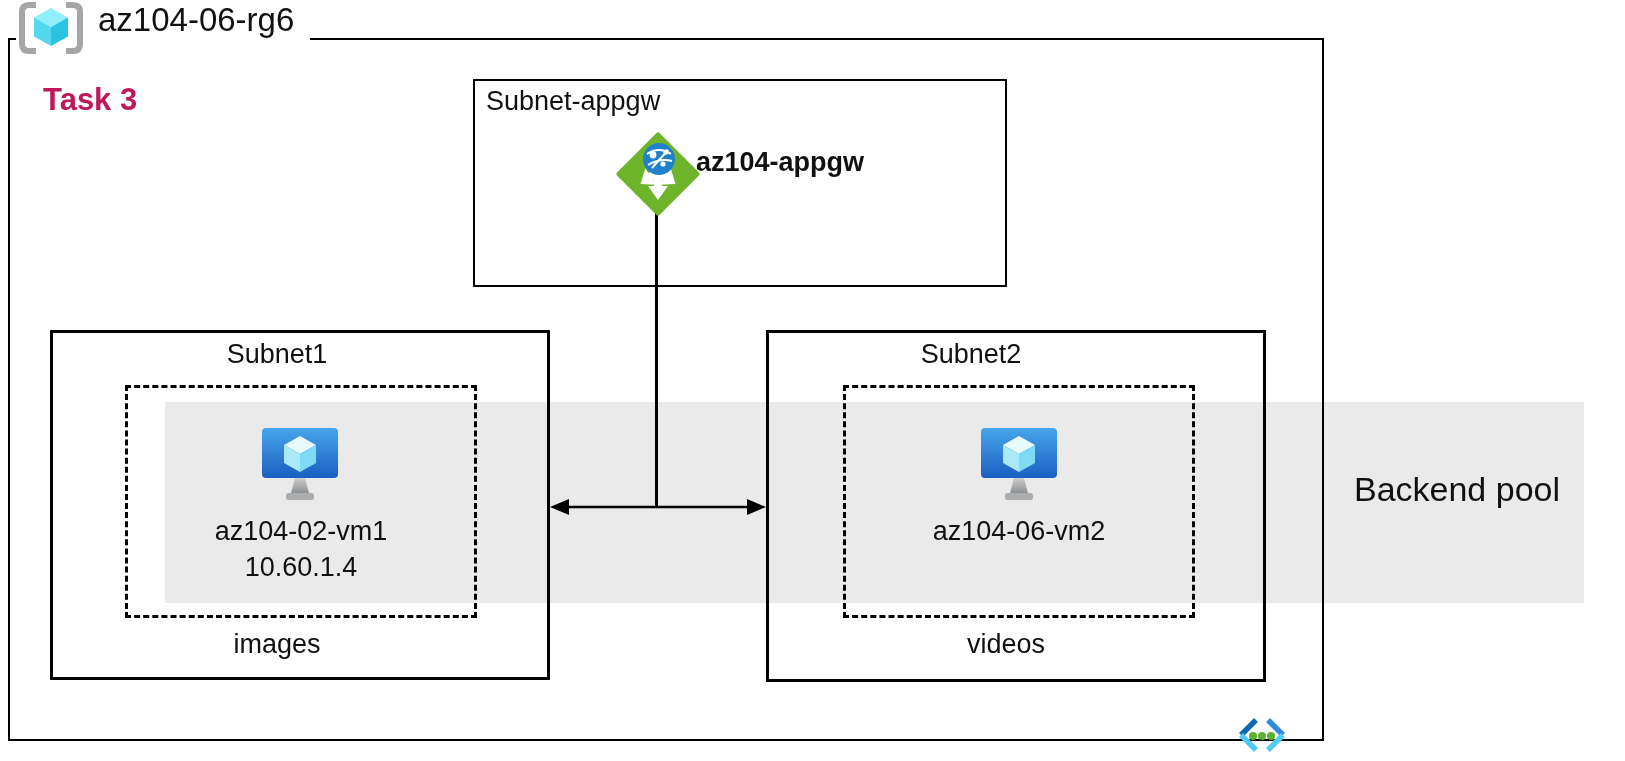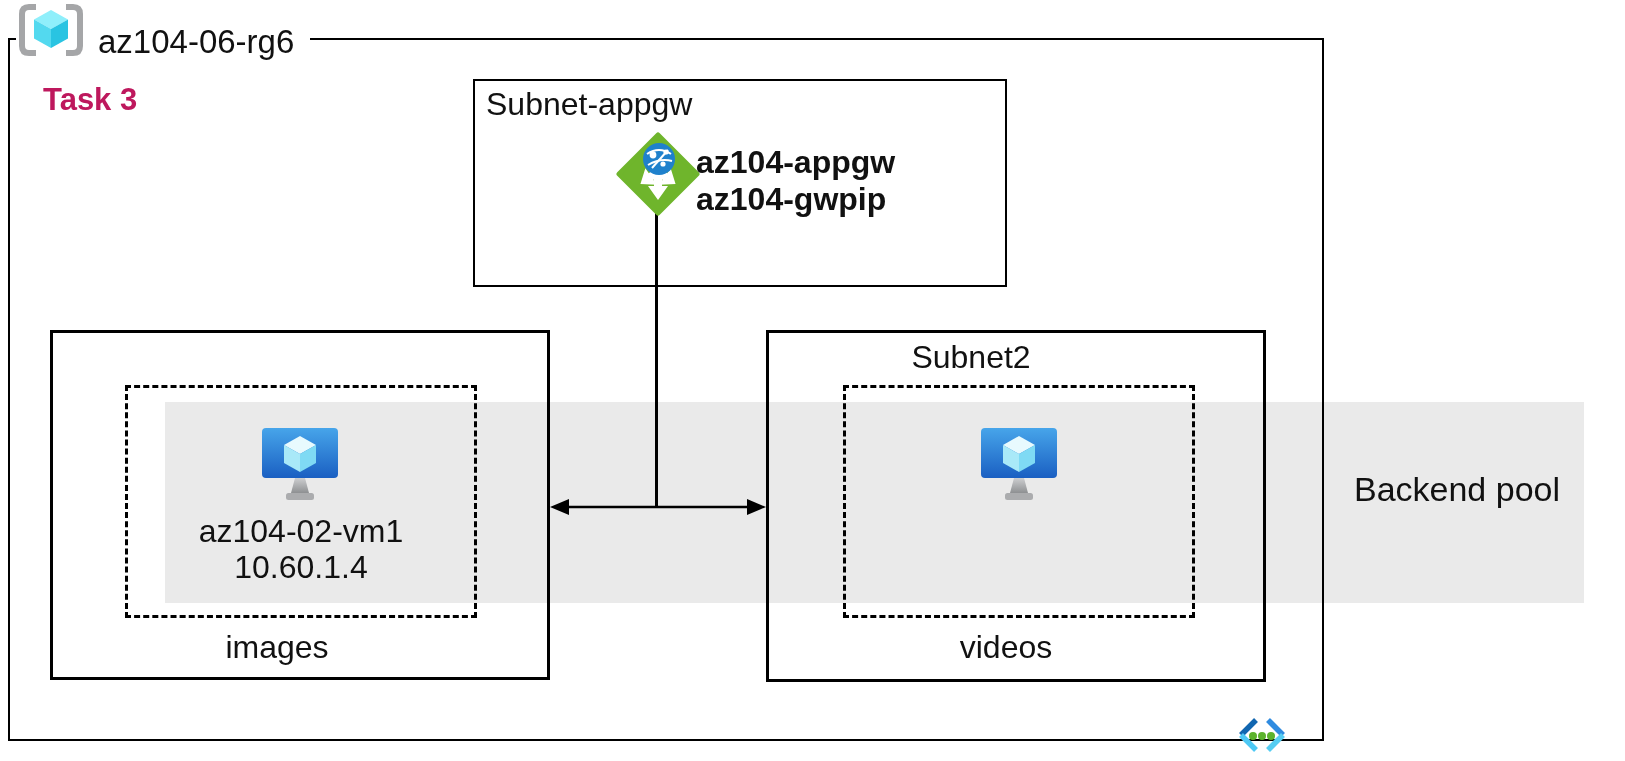--- a/index.html
+++ b/index.html
@@ -9,35 +9,35 @@
   }
   .abs{position:absolute;}
 
   
   .band{left:165px;top:402px;width:1419px;height:201px;background:#EAEAEA;z-index:1;}
 
   
   .outer{left:8px;top:38px;width:1316px;height:703px;border:2.5px solid #000;box-sizing:border-box;z-index:2;background:transparent;}
 
   
-  .rg-header{left:16px;top:1px;height:60px;display:flex;align-items:flex-end;gap:14px;background:#fff;padding:0 16px 0 2px;z-index:6;}
+  .rg-header{left:16px;top:1px;height:60px;display:flex;align-items:flex-start;gap:14px;background:#fff;padding:0 16px 0 2px;z-index:6;}
   .rg-title{font-size:33px;white-space:nowrap;}
 
   .task{left:43px;top:82px;font-size:31px;font-weight:bold;color:#be185d;z-index:3;}
 
   
   .box{border:2.5px solid #000;box-sizing:border-box;background:transparent;z-index:2;}
   .appgw-box{left:473px;top:79px;width:534px;height:208px;}
   .subnet1-box{left:50px;top:330px;width:500px;height:350px;border-width:3px;}
   .subnet2-box{left:766px;top:330px;width:500px;height:352px;border-width:3px;}
   .dashed{border:3px dashed #000;box-sizing:border-box;z-index:2;background:transparent;}
   .dash1{left:125px;top:385px;width:352px;height:233px;}
   .dash2{left:843px;top:385px;width:352px;height:233px;}
 
-  .label{font-size:32px;z-index:3;white-space:nowrap;}
+  .label{font-size:27px;z-index:3;white-space:nowrap;}
   .center{text-align:center;}
 
   .appgw-title{left:486px;top:86px;}
   .appgw-text{left:696px;top:144px;line-height:37px;z-index:4;font-weight:bold;}
 
   .sub1-title{left:50px;top:339px;width:454px;}
   .sub2-title{left:744px;top:339px;width:454px;}
   .vm1-text{left:125px;top:513px;width:352px;line-height:36px;}
   .vm2-text{left:843px;top:513px;width:352px;line-height:36px;}
   .cap1{left:50px;top:629px;width:454px;}
@@ -119,32 +119,32 @@
       </g>
       <g fill="#fff">
         <circle cx="37" cy="23" r="3.4"></circle>
         <circle cx="50" cy="20" r="2.6"></circle>
         <circle cx="47" cy="32" r="2.6"></circle>
       </g>
     </svg>
   </div>
   <div class="abs label appgw-text">
     <div>az104-appgw</div>
-    <div>az104-gwpip</div>
   </div>
 
   <div class="abs arrow-svg">
     <svg width="220" height="26" viewBox="0 0 220 26">
       <line x1="14" y1="13" x2="206" y2="13" stroke="#000" stroke-width="2.5"></line>
       <polygon points="2,13 21,5 21,21" fill="#000"></polygon>
       <polygon points="218,13 199,5 199,21" fill="#000"></polygon>
     </svg>
   </div>
 
   <div class="abs box subnet1-box"></div>
+  <div class="abs label center sub1-title">Subnet1</div>
   <div class="abs dashed dash1"></div>
   <div class="abs icon vm1-icon">
     <svg width="84" height="84" viewBox="0 0 84 84">
       <rect x="4" y="6" width="76" height="50" rx="4" fill="url(#vmScreen)"></rect>
       <polygon points="42,14 58,23 42,32 26,23" fill="#E8FAFE"></polygon>
       <polygon points="26,23 42,32 42,50 26,41" fill="#A9E9F8"></polygon>
       <polygon points="42,32 58,23 58,41 42,50" fill="#7FDAF4"></polygon>
       <polygon points="37,56 47,56 51,71 33,71" fill="url(#vmStand)"></polygon>
       <rect x="28" y="71" width="28" height="7" rx="2.5" fill="#ABACAE"></rect>
     </svg>
@@ -162,20 +162,21 @@
     <svg width="84" height="84" viewBox="0 0 84 84">
       <rect x="4" y="6" width="76" height="50" rx="4" fill="url(#vmScreen)"></rect>
       <polygon points="42,14 58,23 42,32 26,23" fill="#E8FAFE"></polygon>
       <polygon points="26,23 42,32 42,50 26,41" fill="#A9E9F8"></polygon>
       <polygon points="42,32 58,23 58,41 42,50" fill="#7FDAF4"></polygon>
       <polygon points="37,56 47,56 51,71 33,71" fill="url(#vmStand)"></polygon>
       <rect x="28" y="71" width="28" height="7" rx="2.5" fill="#ABACAE"></rect>
     </svg>
   </div>
   <div class="abs label center vm2-text">
+    <div>az104-06-vm2</div>
   </div>
   <div class="abs label center cap2">videos</div>
 
   <div class="abs backend-label">Backend pool</div>
 
   <div class="abs icon vnet-icon">
     <svg width="56" height="36" viewBox="0 0 56 36">
       <path d="M22 3 L7 18" stroke="#1166B0" stroke-width="5.5" fill="none"></path>
       <path d="M7 18 L22 33" stroke="#4EC9F5" stroke-width="5.5" fill="none"></path>
       <path d="M34 3 L49 18" stroke="#2F8BE0" stroke-width="5.5" fill="none"></path>

